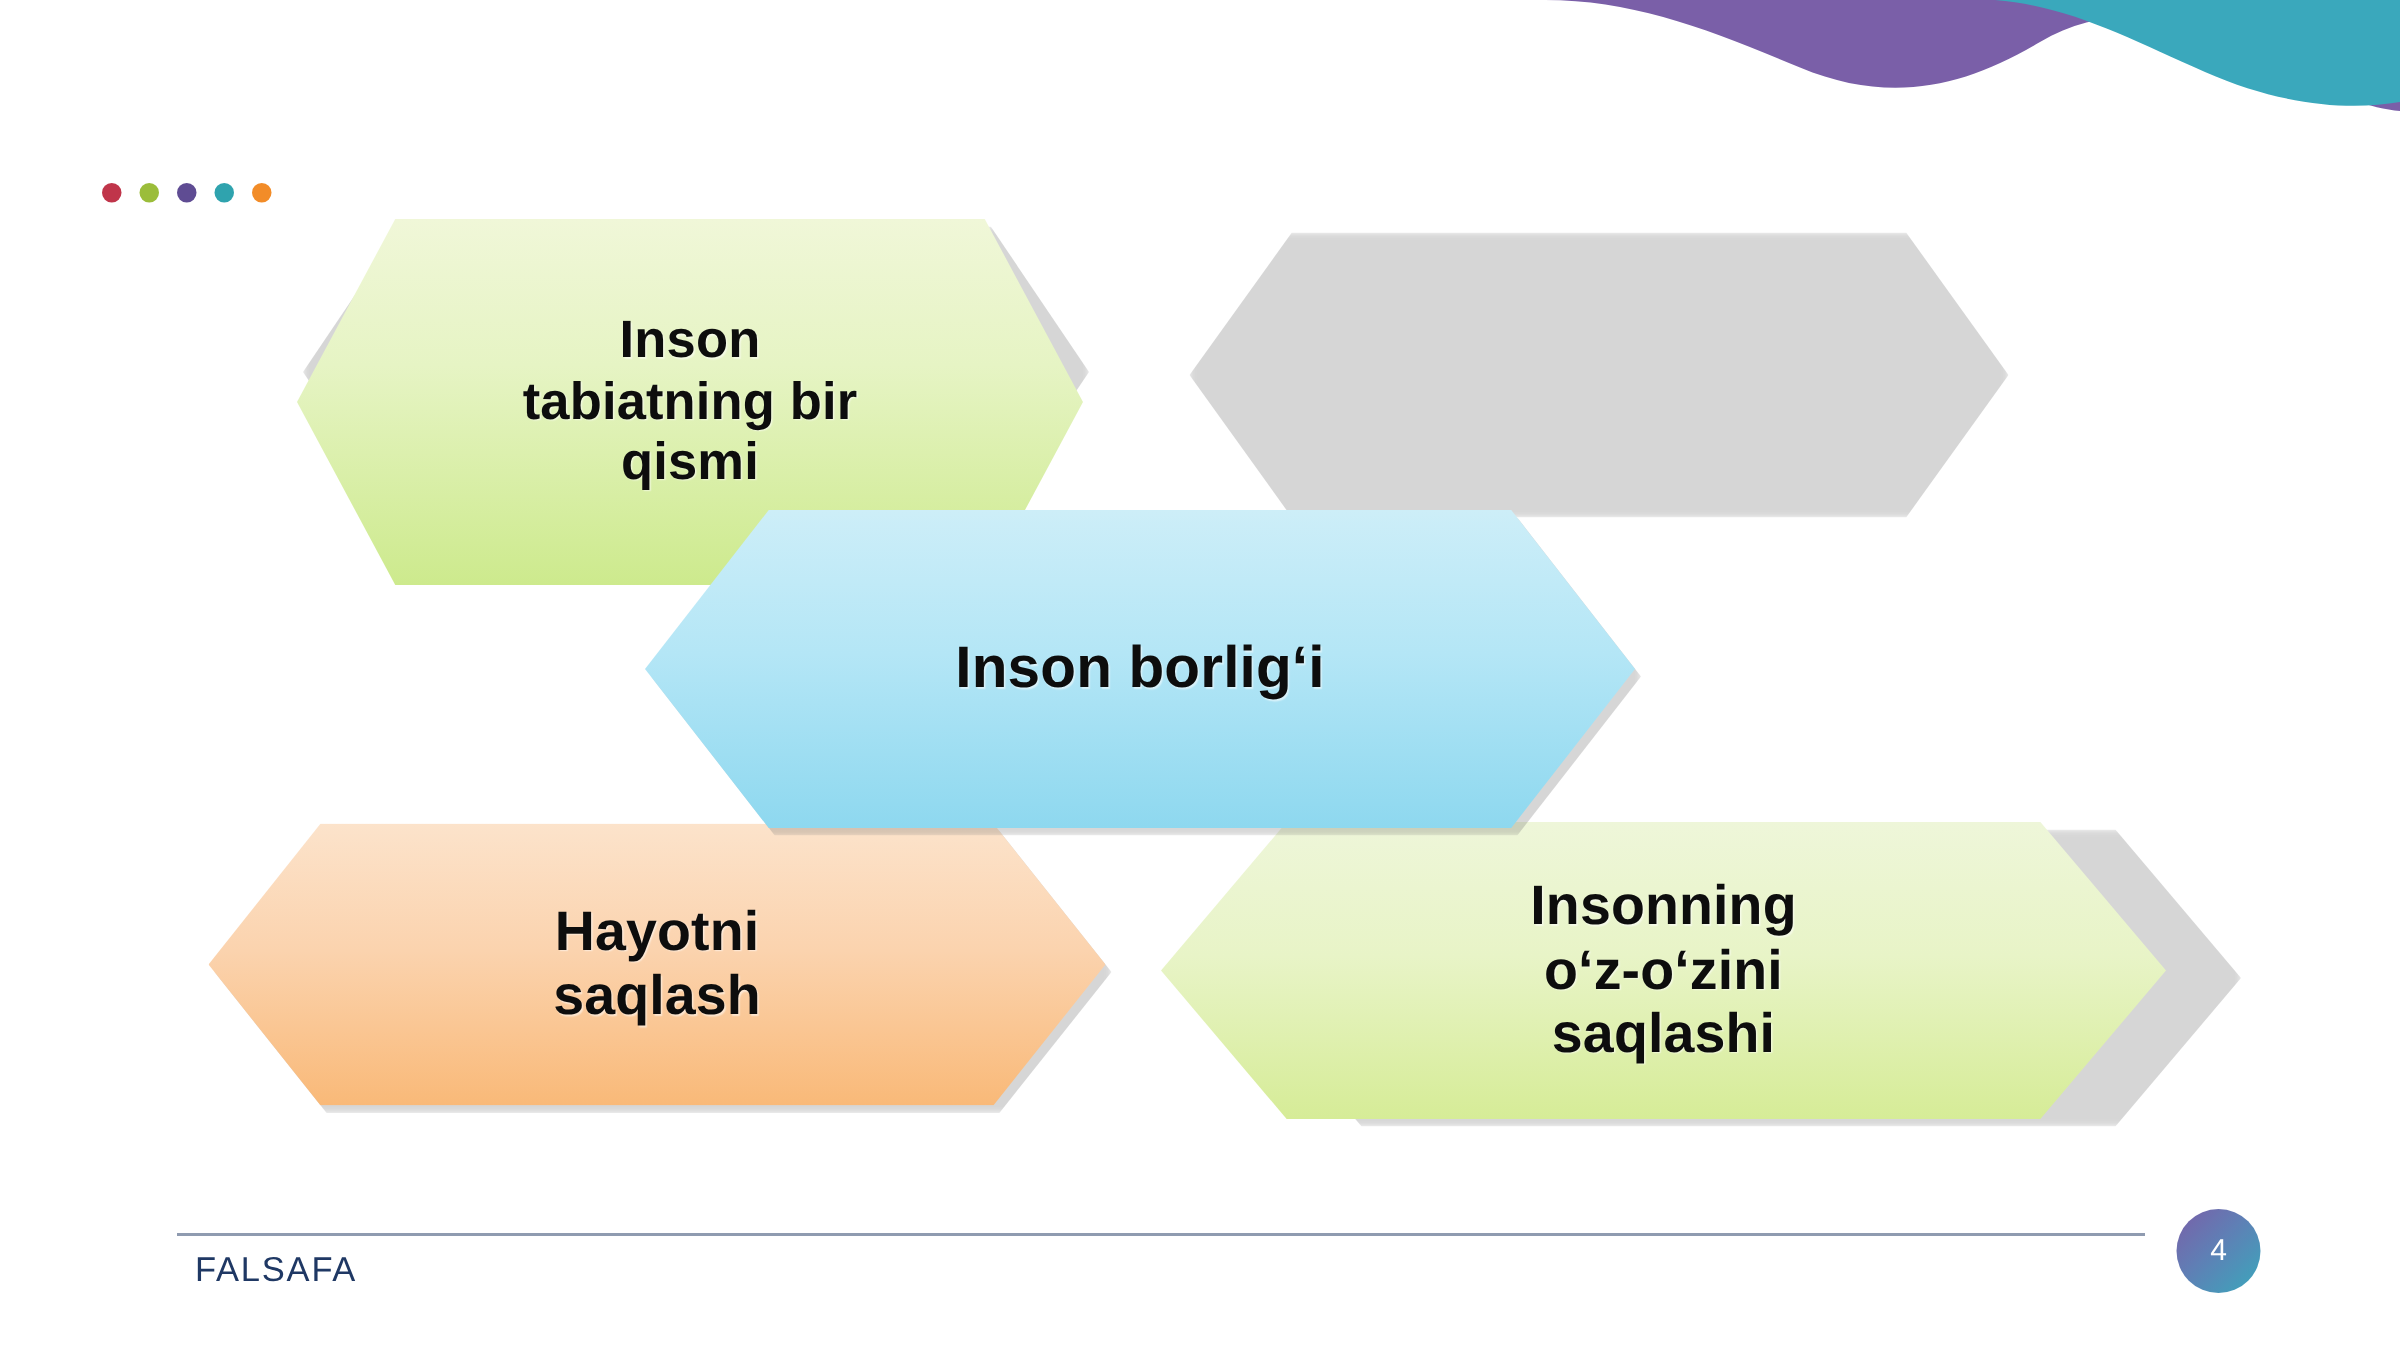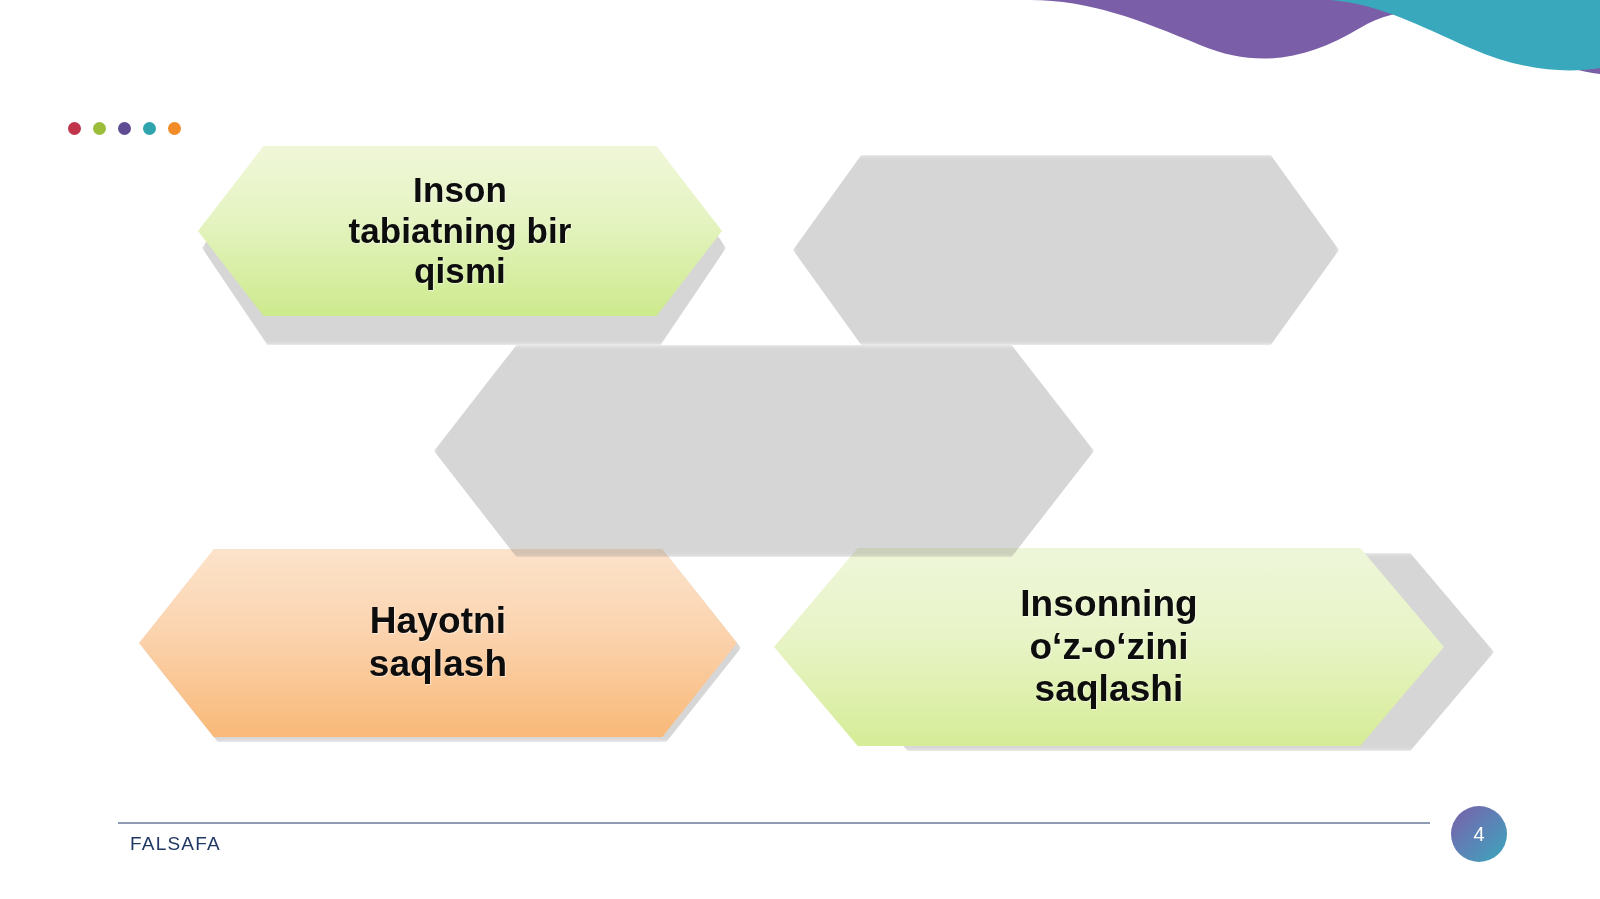--- a/index.html
+++ b/index.html
@@ -59,21 +59,21 @@
     color: #0d0d0d;
     line-height: 1.16;
     letter-spacing: 0.1px;
     text-shadow: 1px 1px 1px rgba(255,255,255,0.55);
     padding: 0 8px;
     white-space: pre-line;
   }
 
   
   #hex-nature {
-    left: 198px; top: 146px; width: 524px; height: 170px;
+    left: 198px; top: 146px; width: 524px; height: 244px;
     background: linear-gradient(to bottom, #f0f7d8 0%, #e6f4c4 40%, #cdea8d 100%);
     z-index: 4;
   }
   #hex-nature .label { font-size: 35px; }
 
   #hex-humanity {
     left: 789px; top: 150px; width: 546px; height: 190px;
     background: linear-gradient(to bottom, #fbd9d6 0%, #f9c3be 45%, #f4827f 100%);
     z-index: 4;
   }
@@ -114,21 +114,21 @@
     left: 118px;
     top: 822px;
     width: 1312px;
     height: 2px;
     background: #8f9bb0;
   }
   #footer-text {
     position: absolute;
     left: 130px;
     top: 833px;
-    font-size: 19px;
+    font-size: 23px;
     letter-spacing: 1.2px;
     color: #1f3864;
   }
   #page-badge {
     position: absolute;
     left: 1451px;
     top: 806px;
     width: 56px;
     height: 56px;
     border-radius: 50%;
@@ -166,20 +166,23 @@
   <div class="hex-shadow" style="left:143px;top:554px;width:598px;height:188px;z-index:3"></div>
   <div class="hex-shadow" style="left:824px;top:553px;width:670px;height:198px;z-index:3"></div>
 
   <div class="hex" id="hex-nature">
     <span class="label">Inson
 tabiatning bir
 qismi</span>
   </div>
 
 
+  <div class="hex" id="hex-center">
+    <span class="label">Inson borlig‘i</span>
+  </div>
 
   <div class="hex" id="hex-life">
     <span class="label">Hayotni
 saqlash</span>
   </div>
 
   <div class="hex" id="hex-self">
     <span class="label">Insonning
 o‘z-o‘zini
 saqlashi</span>

